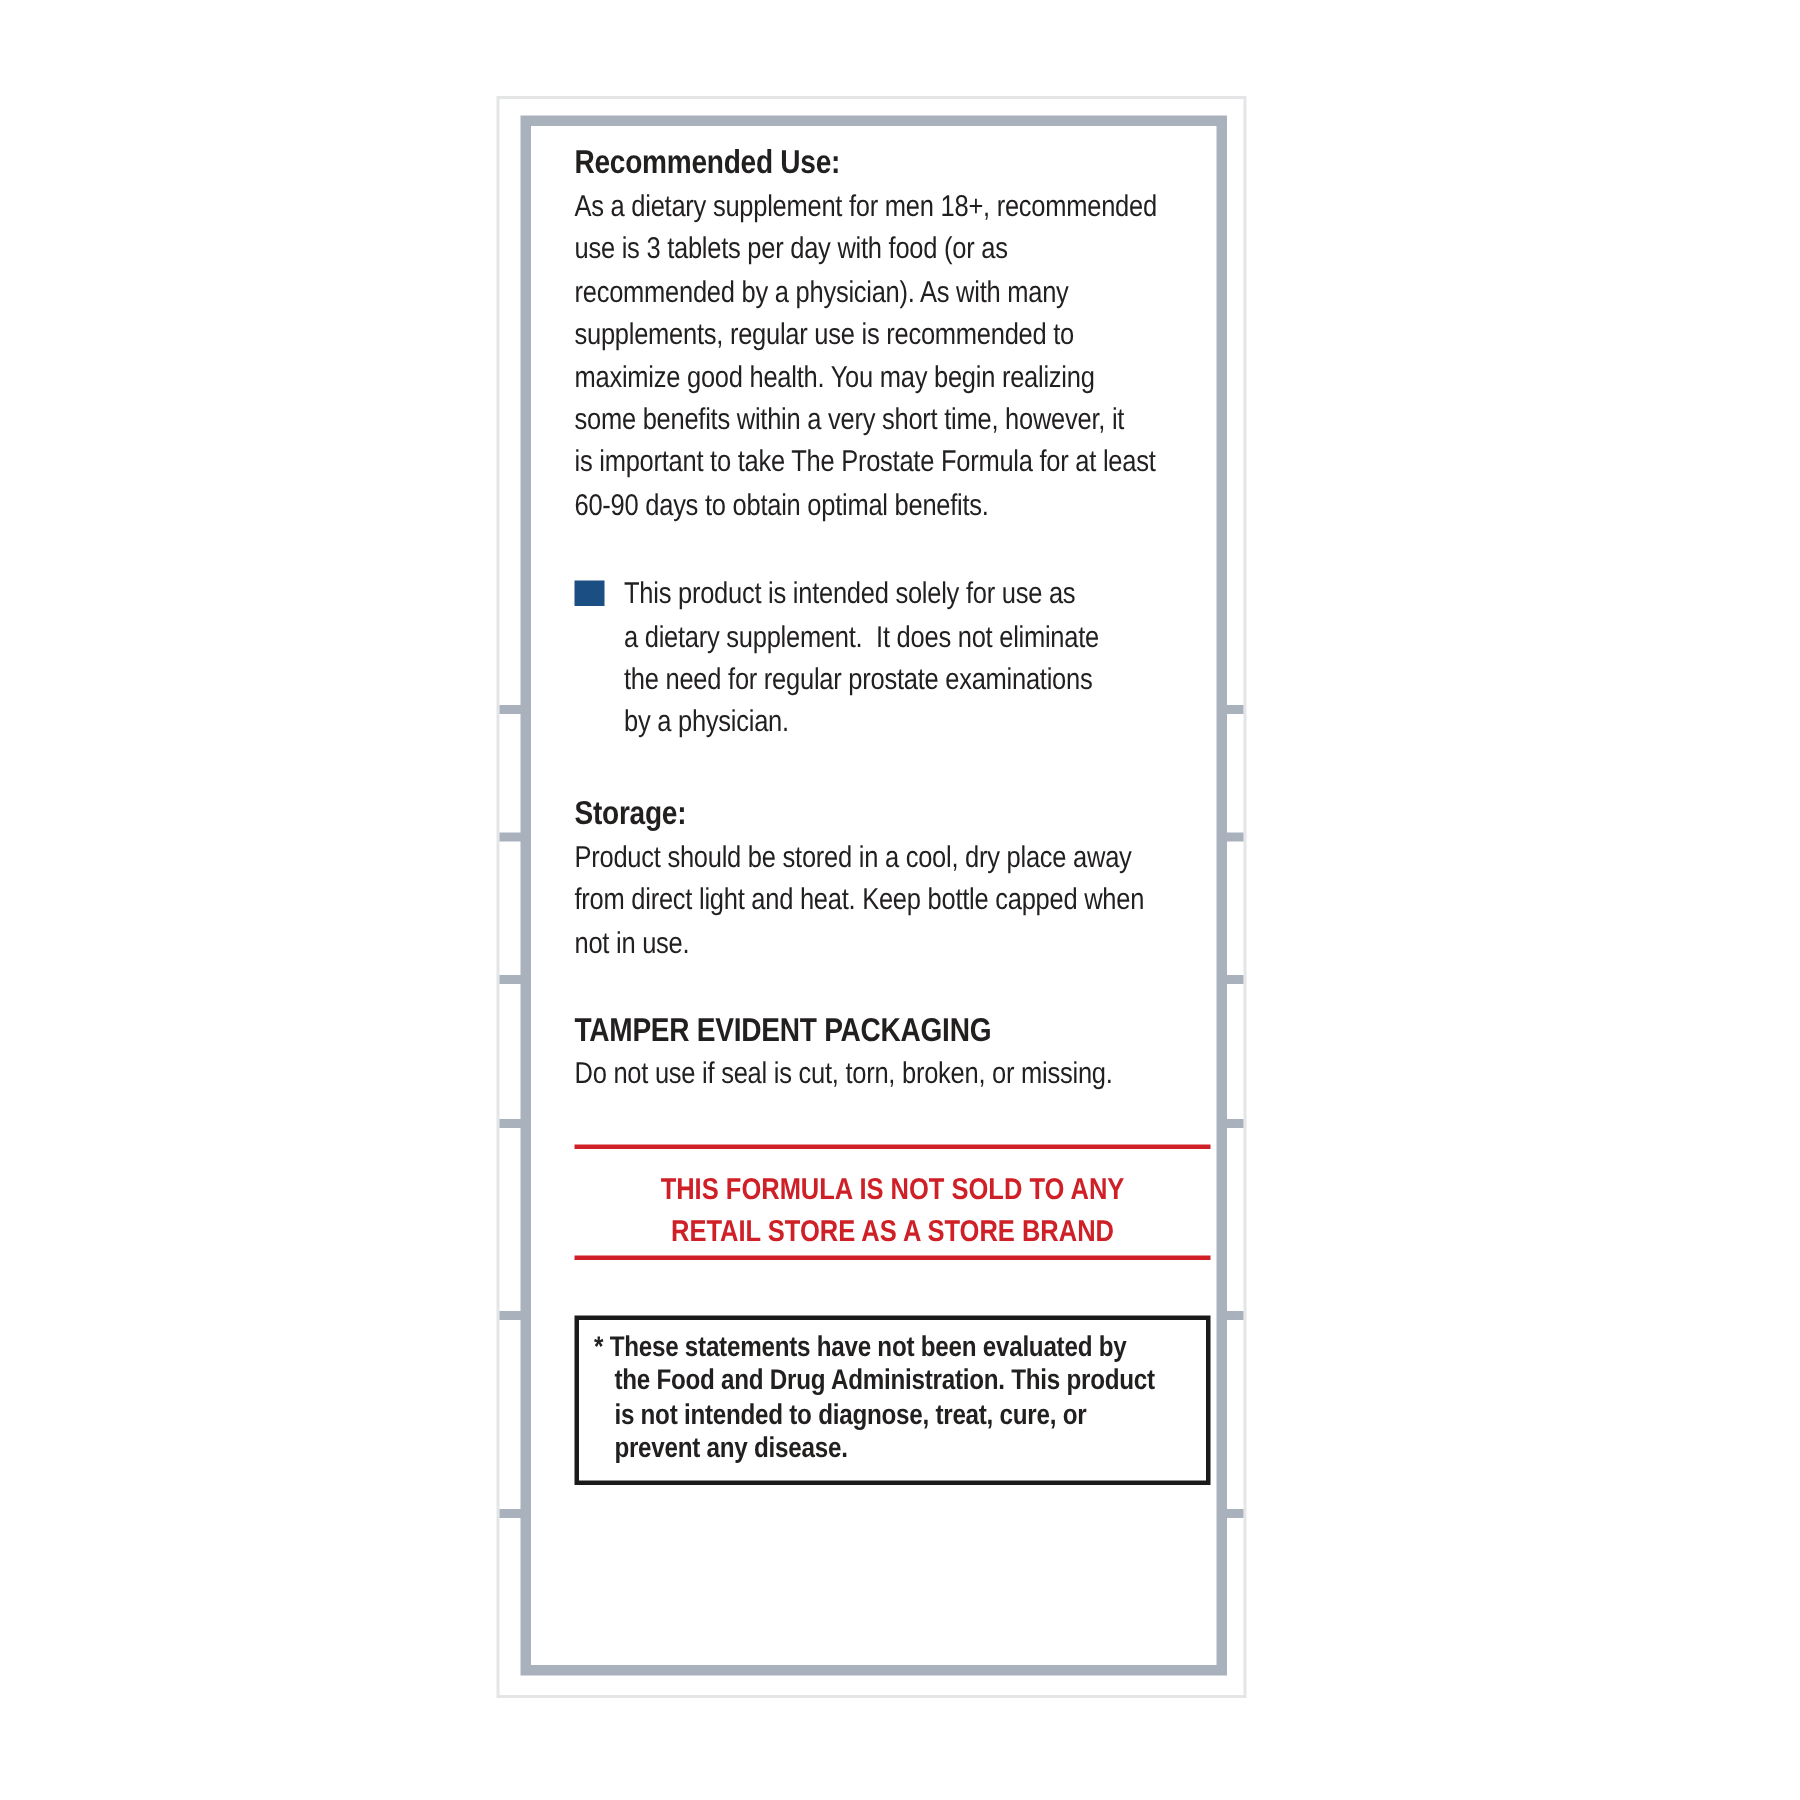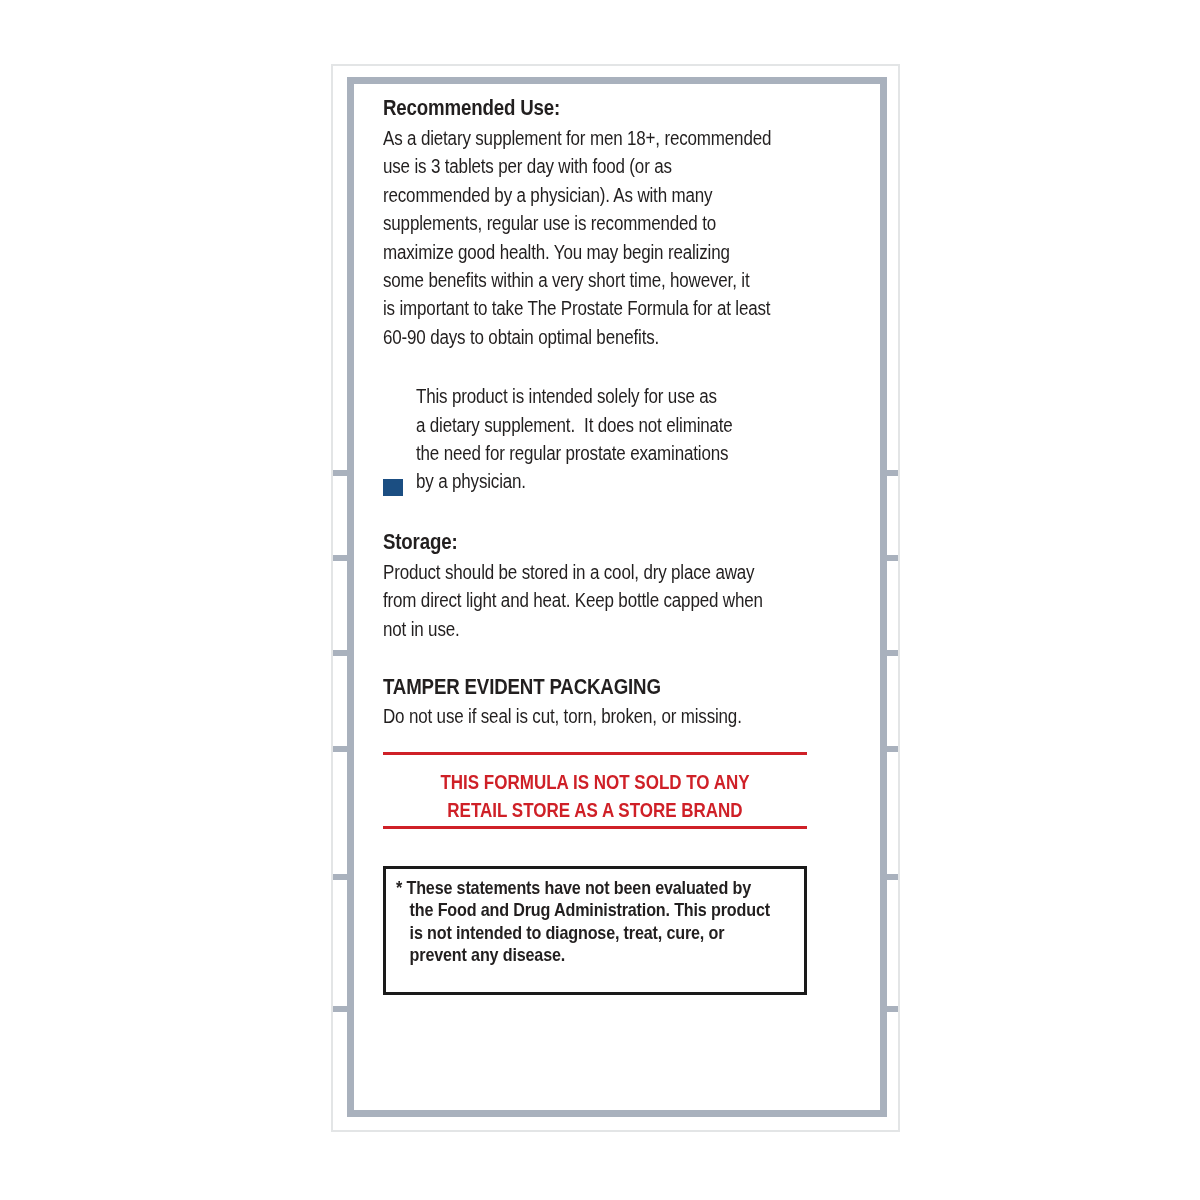--- a/index.html
+++ b/index.html
@@ -7,21 +7,21 @@
     padding: 0;
     width: 1200px;
     height: 1200px;
     background: #ffffff;
     font-family: "Liberation Sans", "DejaVu Sans", sans-serif;
   }
   .page {
     position: absolute;
     left: 331px;
     top: 64px;
-    width: 569px;
+    width: 500px;
     height: 1068px;
     background: #ffffff;
     border: 2px solid #e3e5e6;
     box-sizing: border-box;
   }
   .frame {
     position: absolute;
     left: 14px;
     top: 11px;
     right: 11px;
@@ -57,38 +57,38 @@
     line-height: 30px;
     height: 30px;
   }
   .bodytext {
     font-size: 20px;
     line-height: 28.4px;
   }
   .para { margin: 1px 0 0 0; }
   .bullet-row {
     display: flex;
-    align-items: flex-end;
+    align-items: flex-start;
     margin-top: 31px;
   }
   .bullet-square {
     flex: 0 0 auto;
     width: 20px;
     height: 17px;
     margin-top: 5px;
     background: var(--bullet-navy, #1b4e82);
   }
   .bullet-text {
     margin-left: 13px;
     transform-origin: 0 0;
   }
   .storage-heading { margin-top: 31px; }
   .tamper-heading { margin-top: 29px; }
   .red-block {
-    margin-top: 21px;
+    margin-top: 32px;
     border-top: 3px solid var(--alert-red, #cf2027);
     border-bottom: 3px solid var(--alert-red, #cf2027);
     padding: 13px 0 0 0;
   }
   .red-text {
     color: var(--alert-red, #cf2027);
     font-size: 20px;
     font-weight: bold;
     line-height: 28px;
     text-align: center;
@@ -96,21 +96,21 @@
     transform: scaleX(0.85);
     transform-origin: 50% 0;
     width: 424px;
     margin-bottom: 2px;
   }
   .fda-box {
     margin-top: 37px;
     border: 3px solid #1a1a1a;
     box-sizing: border-box;
     width: 424px;
-    padding: 8px 6px 25px 10px;
+    padding: 8px 6px 9px 10px;
   }
   .fda-text {
     font-size: 19px;
     font-weight: bold;
     line-height: 22.6px;
     white-space: pre;
     transform: scaleX(0.85);
     transform-origin: 0 0;
     width: 480px;
     padding-left: 16px;

